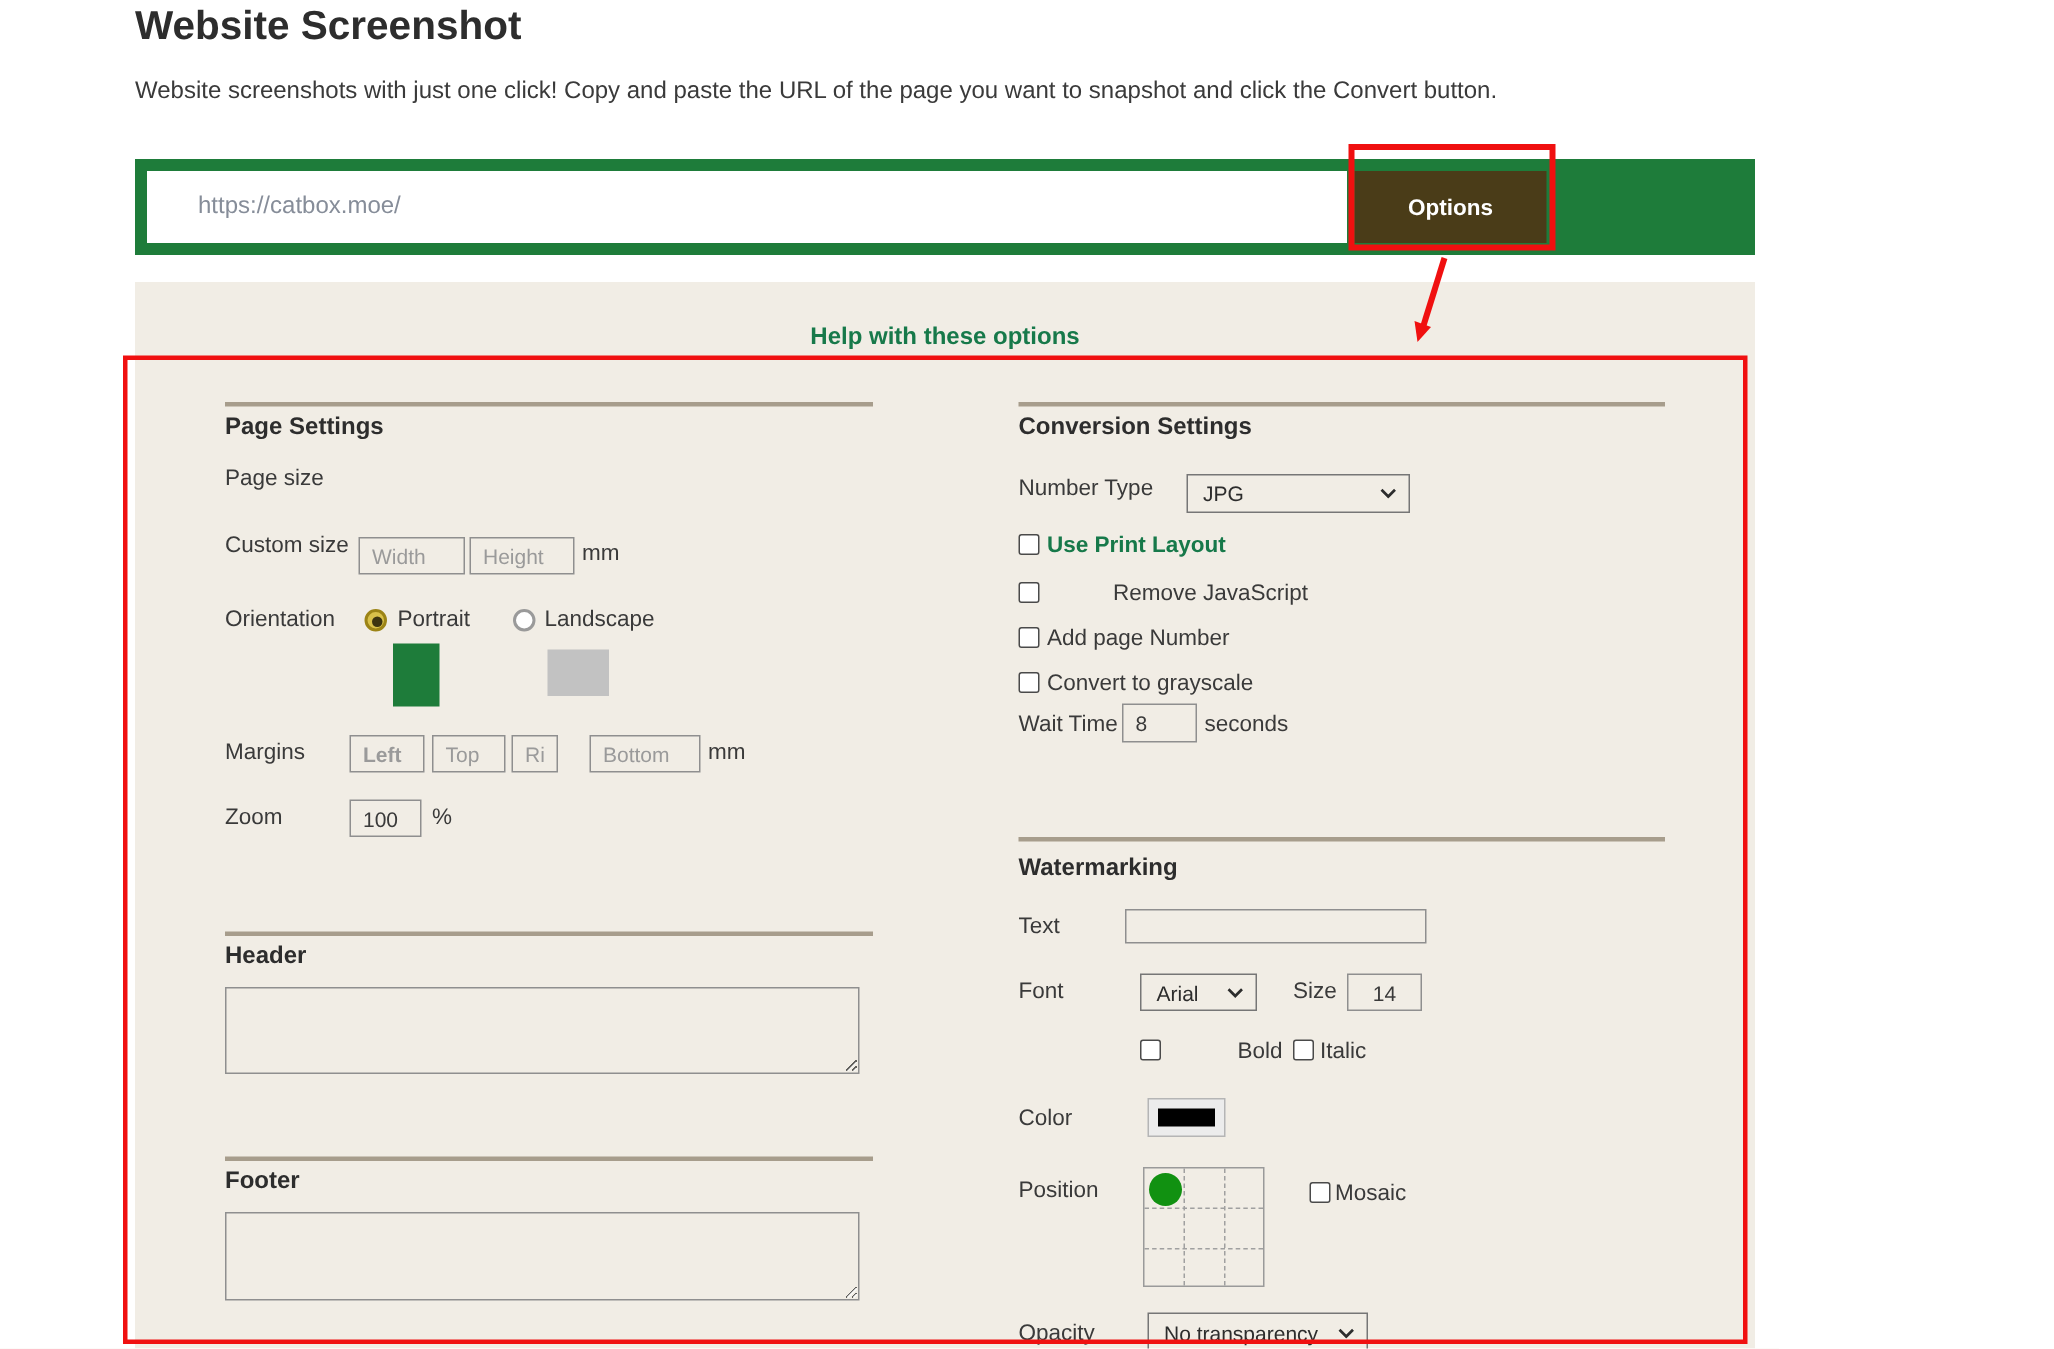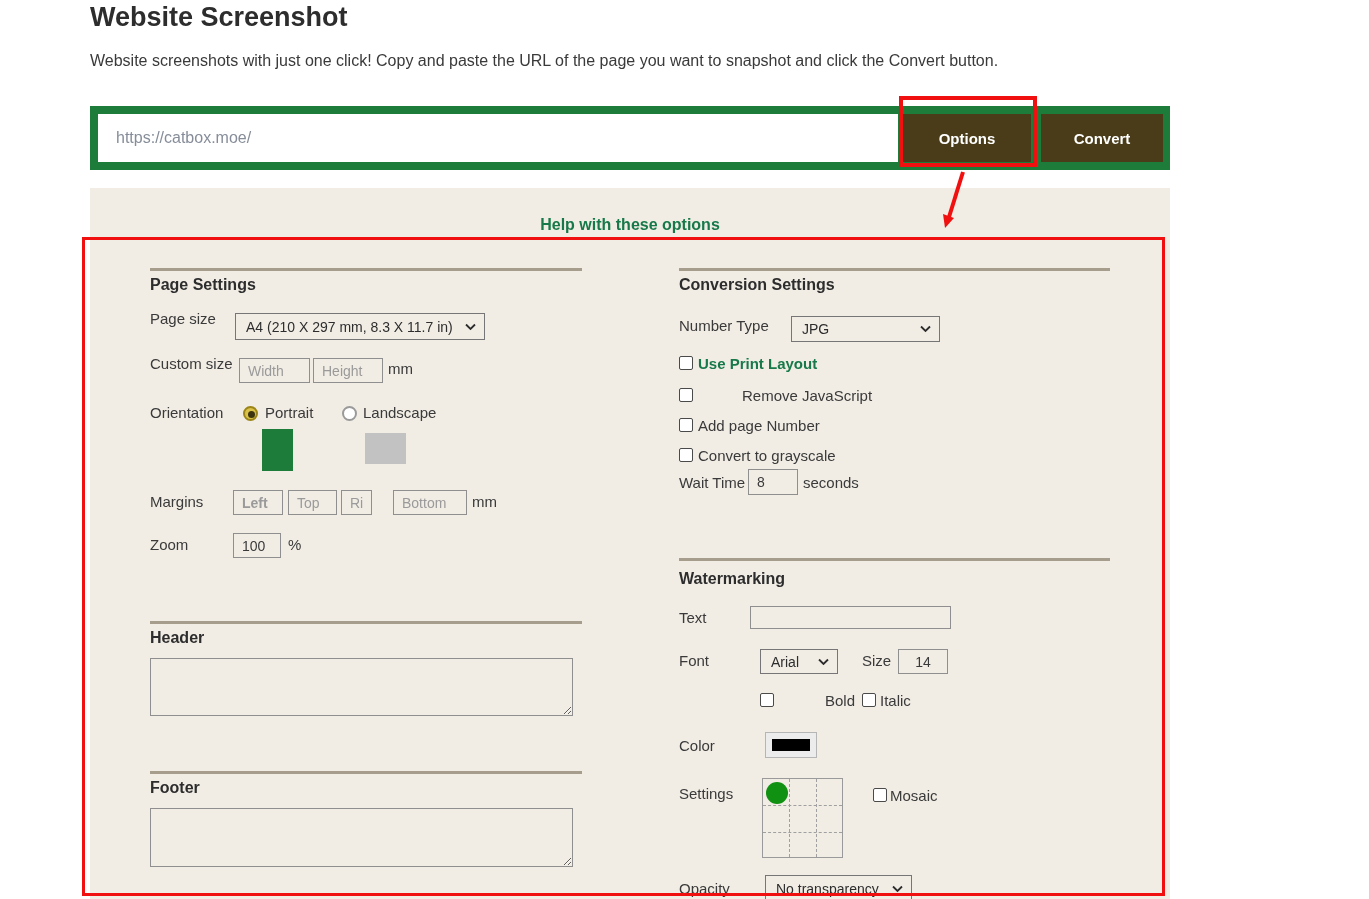--- a/index.html
+++ b/index.html
@@ -7,21 +7,21 @@
     font-family:"Liberation Sans", sans-serif; color:#3a3a3a; position:relative; }
 
   .abs { position:absolute; }
 
   .page-title { left:90px; top:2px; font-size:27px; font-weight:bold; color:#2d2d2d; }
   .page-subtitle { left:90px; top:52px; font-size:16px; color:#3a3a3a; }
 
   
   .urlbar { left:90px; top:106px; width:1080px; height:64px; background:#1e7c3a; }
   .url-input { position:absolute; left:8px; top:8px; width:800px; height:48px;
-    background:#fff; border:0; outline:none; padding:0 18px; font-size:16px;
+    background:#fff; border:0; outline:none; padding:0 34px; font-size:16px;
     color:#868d99; font-family:"Liberation Sans", sans-serif; }
   .bar-btn { position:absolute; top:8px; height:48px; background:#4a3c18; color:#fff;
     font-weight:bold; font-size:15px; border:0; cursor:pointer;
     font-family:"Liberation Sans", sans-serif; }
   .options-btn { left:813px; width:128px; }
   .convert-btn { left:951px; width:122px; }
 
   
   .red-box-options { left:899px; top:96px; width:138px; height:71px;
     border:4px solid #f01010; pointer-events:none; z-index:30; }
@@ -84,45 +84,36 @@
 </style>
 </head>
 <body>
 
 <div class="abs page-title">Website Screenshot</div>
 <div class="abs page-subtitle">Website screenshots with just one click! Copy and paste the URL of the page you want to snapshot and click the Convert button.</div>
 
 <div class="abs urlbar">
   <input class="url-input" type="text" value="https://catbox.moe/" style="">
   <button class="bar-btn options-btn">Options</button>
-  <button class="bar-btn convert-btn">Convert</button>
 </div>
 
 <div class="abs red-box-options"></div>
 
 <svg class="abs arrow-svg" width="60" height="70" viewBox="0 0 60 70">
   <line x1="33" y1="4" x2="19" y2="49" stroke="#f01010" stroke-width="4"></line>
   <polygon points="15,60 24,50 13,46" fill="#f01010"></polygon>
 </svg>
 
 <div class="abs panel">
   <div class="help-link">Help with these options</div>
 
   <div class="rule" style="left:60px; top:80px; width:432px;"></div>
   <div class="sec-heading" style="left:60px; top:88px;">Page Settings</div>
 
   <div class="lbl" style="left:60px; top:122px;">Page size</div>
-  <div class="sel" style="left:145px; top:125px; width:250px; height:27px;">
-    <span>A4 (210 X 297 mm, 8.3 X 11.7 in)</span>
-    <span class="chev">
-      <svg width="11" height="7" viewBox="0 0 11 7">
-          <polyline points="1,1 5.5,5.5 10,1" fill="none" stroke="#2d2d2d" stroke-width="1.8"></polyline>
-        </svg>
-    </span>
-  </div>
 
   <div class="lbl" style="left:60px; top:167px;">Custom size</div>
   <input class="txt-input" style="left: 149px; top: 170px; width: 71px; height: 25px;" placeholder="Width">
   <input class="txt-input" style="left: 223px; top: 170px; width: 70px; height: 25px;" placeholder="Height">
   <div class="lbl" style="left:298px; top:172px;">mm</div>
 
   <div class="lbl" style="left:60px; top:216px;">Orientation</div>
   <span class="radio sel-on" style="left:153px; top:218px;"></span>
   <div class="lbl" style="left:175px; top:216px;">Portrait</div>
   <span class="radio" style="left:252px; top:218px;"></span>
@@ -200,21 +191,21 @@
   <span class="cb" style="left:670px; top:505px;"></span>
   <div class="cb-lbl" style="left:688px; top:504px;margin-left:47px;">Bold</div>
   <span class="cb" style="left:772px; top:505px;"></span>
   <div class="cb-lbl" style="left:790px; top:504px;">Italic</div>
 
   <div class="lbl" style="left:589px; top:549px;">Color</div>
   <div class="color-swatch">
     <div class="inner"></div>
   </div>
 
-  <div class="lbl" style="left:589px; top:597px;">Settings</div>
+  <div class="lbl" style="left:589px; top:597px;">Position</div>
   <div class="pos-grid">
     <span class="vline" style="left:26px;"></span>
     <span class="vline" style="left:53px;"></span>
     <span class="hline" style="top:26px;"></span>
     <span class="hline" style="top:53px;"></span>
     <span class="pos-dot"></span>
   </div>
   <span class="cb" style="left:783px; top:600px;"></span>
   <div class="cb-lbl" style="left:800px; top:599px;">Mosaic</div>
 

